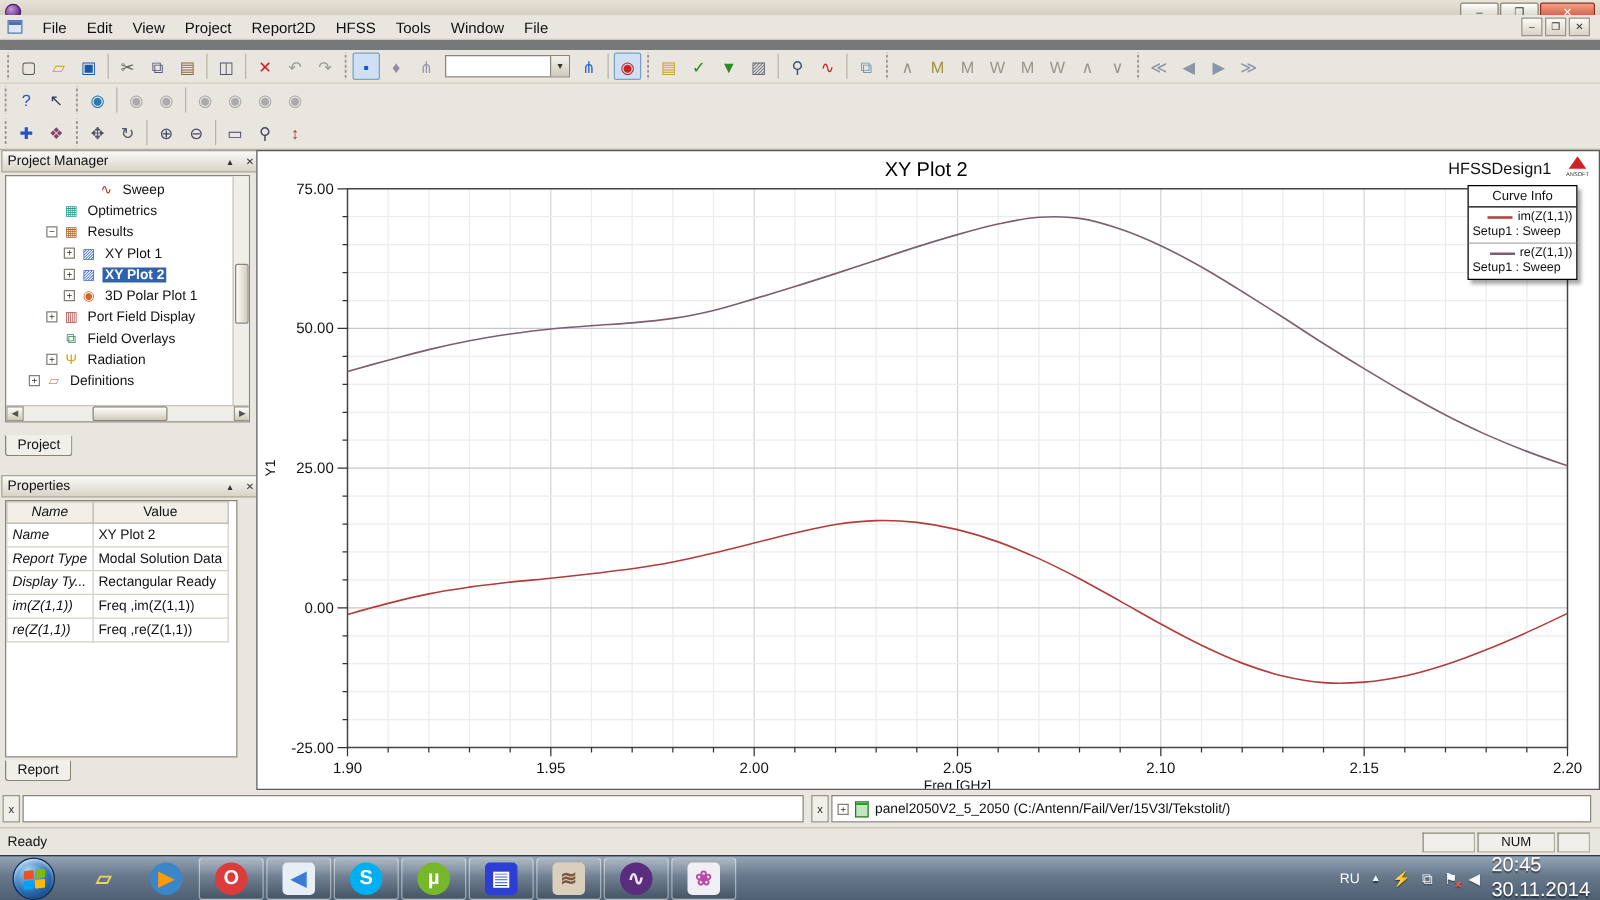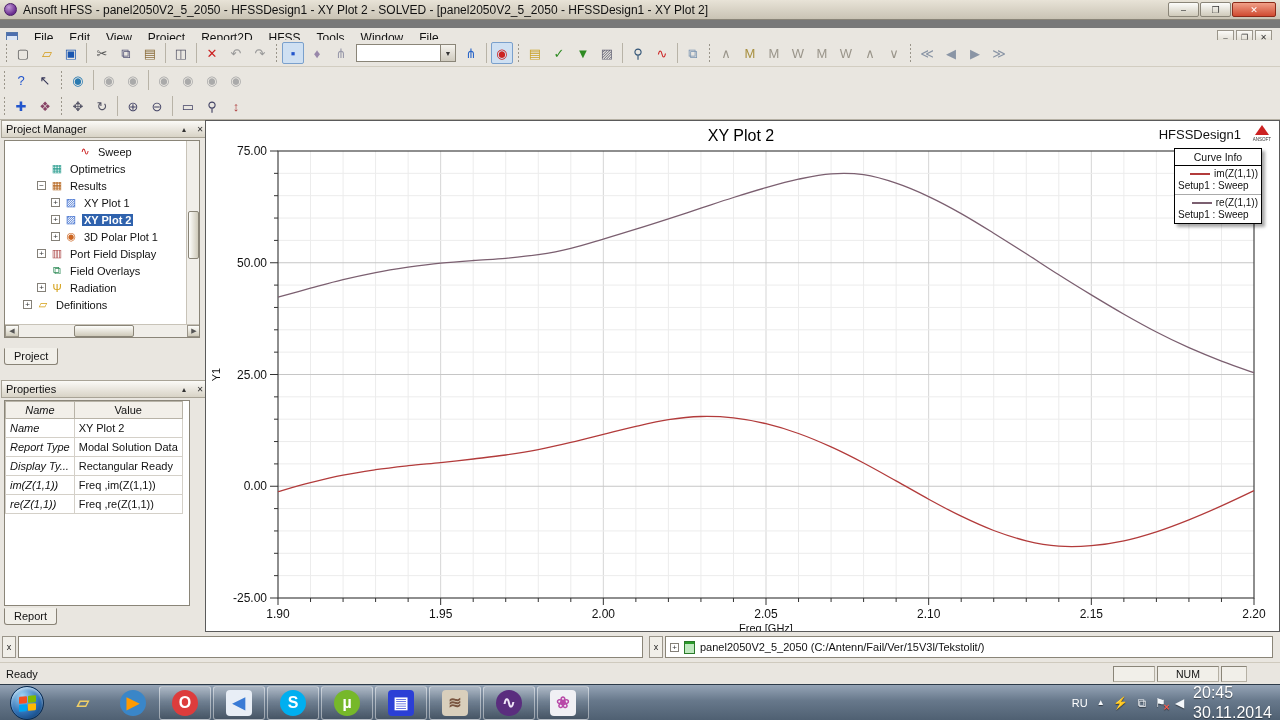--- a/index.html
+++ b/index.html
@@ -14,21 +14,21 @@
   #app-icon { width:13px; height:13px; border-radius:50%; margin:0 6px 0 4px;
     background:radial-gradient(circle at 35% 30%, #c39ad8, #6a2d8e 70%); border:1px solid #4a1e66; }
   #window-title { font-size:12px; white-space:nowrap; }
   .win-btns { position:absolute; right:4px; top:2px; display:flex; gap:1px; }
   .win-btn { width:31px; height:15px; display:flex; align-items:center; justify-content:center;
     background:linear-gradient(#fdfdfb,#cfcaba); border:1px solid #8a8578; border-radius:2px;
     font-size:9px; color:#333; }
   .win-btn.close { width:44px; background:linear-gradient(#f0a088,#d04a30); color:#fff; border-color:#8c2a18; }
 
   
-  #menubar { position:absolute; left:0; top:28px; width:1280px; height:20px;
+  #menubar { position:absolute; left:0; top:12px; width:1280px; height:20px;
     background:#e9e6e0; border-bottom:1px solid #cfcabe; display:flex; align-items:center; }
   #mdi-icon { width:12px; height:11px; margin:0 8px 0 6px; background:#dce6f5;
     border:1px solid #5577aa; box-shadow:inset 0 3px 0 #4d6faf; }
   .menu-item { padding:2px 8px; font-size:12px; }
   .mdi-btns { position:absolute; right:8px; top:2px; display:flex; gap:2px; }
   .mdi-btn { width:17px; height:15px; background:linear-gradient(#fbfaf7,#d8d3c6);
     border:1px solid #9a958a; font-size:8px; display:flex; align-items:center; justify-content:center; color:#333; }
 
   
   #toolbar1 { position:absolute; left:0; top:40px; width:1280px; height:27px;
@@ -112,21 +112,21 @@
   .msg-box { height:22px; background:#fff; border:1px solid #8a8578; display:flex; align-items:center; }
   #msg-left { width:625px; }
   #msg-right { width:608px; padding-left:4px; gap:5px; }
   #proj-doc-icon { width:11px; height:13px; border:1px solid #2a7a2a; background:#bfe8bf;
     box-shadow:inset 0 2px 0 #2a9a2a; flex:none; }
 
   
   #statusbar { position:absolute; left:0; top:662px; width:1280px; height:22px;
     background:#e9e6e0; border-top:1px solid #cfcabe; display:flex; align-items:center; }
   #status-msg { padding-left:6px; font-size:11px; }
-  .status-cells { margin-left:auto; display:flex; gap:2px; margin-right:33px;align-items:flex-end; }
+  .status-cells { margin-left:auto; display:flex; gap:2px; margin-right:8px;align-items:flex-end; }
   .status-cell { height:16px; border:1px solid #b5b0a4; border-top-color:#8a8578; border-left-color:#8a8578;
     background:#f1efe9; font-size:10.5px; display:flex; align-items:center; justify-content:center; }
 
   
   #taskbar { position:absolute; left:0; top:684px; width:1280px; height:36px;
     background:linear-gradient(#95a4b6,#67788b 45%,#4f6072);
     border-top:1px solid #2d3b49; display:flex; align-items:center; }
   #start-orb { width:34px; height:34px; border-radius:50%; margin:0 14px 0 10px; position:relative;
     background:radial-gradient(circle at 35% 28%, #9fd4f5, #2e6fb4 55%, #0d3a6e 90%);
     border:1px solid #0a2c52; box-shadow:inset 0 2px 3px rgba(255,255,255,.6); flex:none; }
@@ -144,21 +144,20 @@
   #tray { margin-left:auto; display:flex; align-items:center; gap:9px; padding-right:8px; color:#fff; }
   .tray-ic { font-size:12px; color:#f4f7fa; text-shadow:0 1px 1px rgba(0,0,0,.5); position:relative; }
   .tray-badge { position:absolute; right:-4px; bottom:-2px; color:#ff5a4a; font-size:8px; font-weight:bold; }
   #tray-clock { text-align:left; font-size:16px; line-height:1.25; text-shadow:0 1px 1px rgba(0,0,0,.5); }
 </style>
 </head>
 <body>
 
 <div id="titlebar">
   <div id="app-icon"></div>
-  <div id="window-title">Ansoft HFSS - panel2050V2_5_2050 - HFSSDesign1 - XY Plot 2 - SOLVED - [panel2050V2_5_2050 - HFSSDesign1 - XY Plot 2]</div>
   <div class="win-btns">
     <div class="win-btn">–</div>
     <div class="win-btn">❐</div>
     <div class="win-btn close">✕</div>
   </div>
 </div>
 
 <div id="menubar">
   <div id="mdi-icon"></div>
   <div id="menu-items" style="display:flex;">

